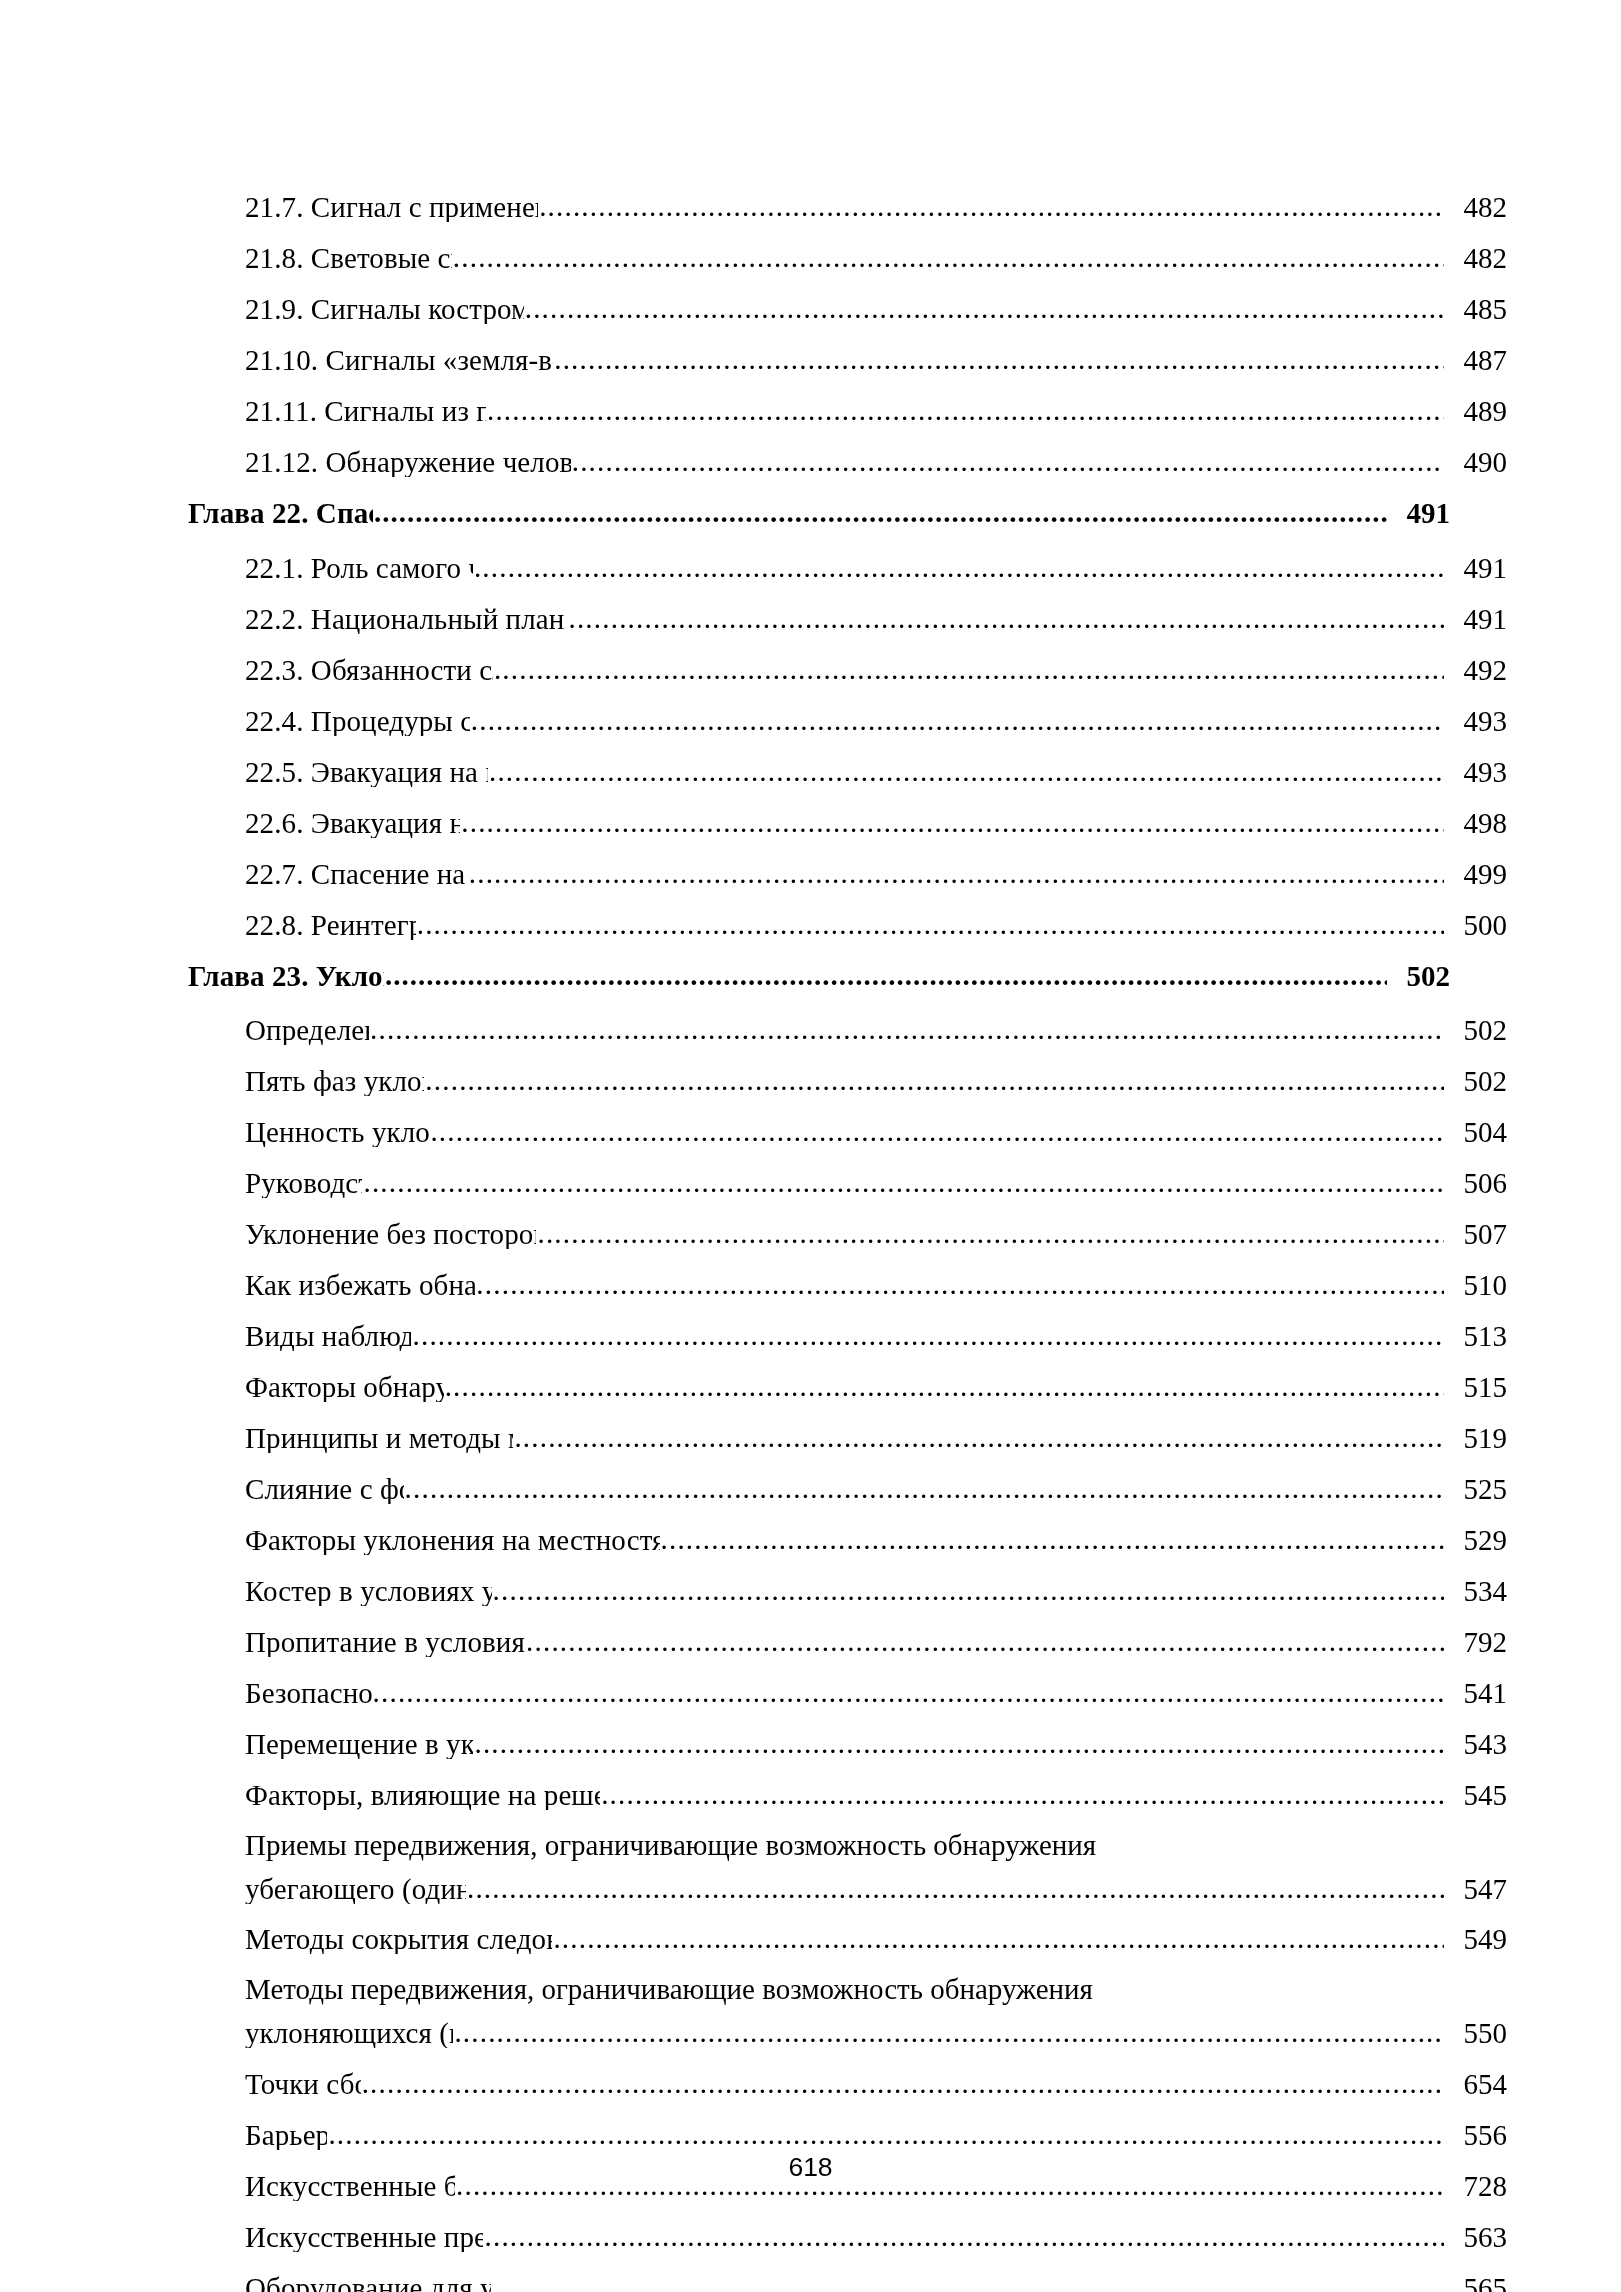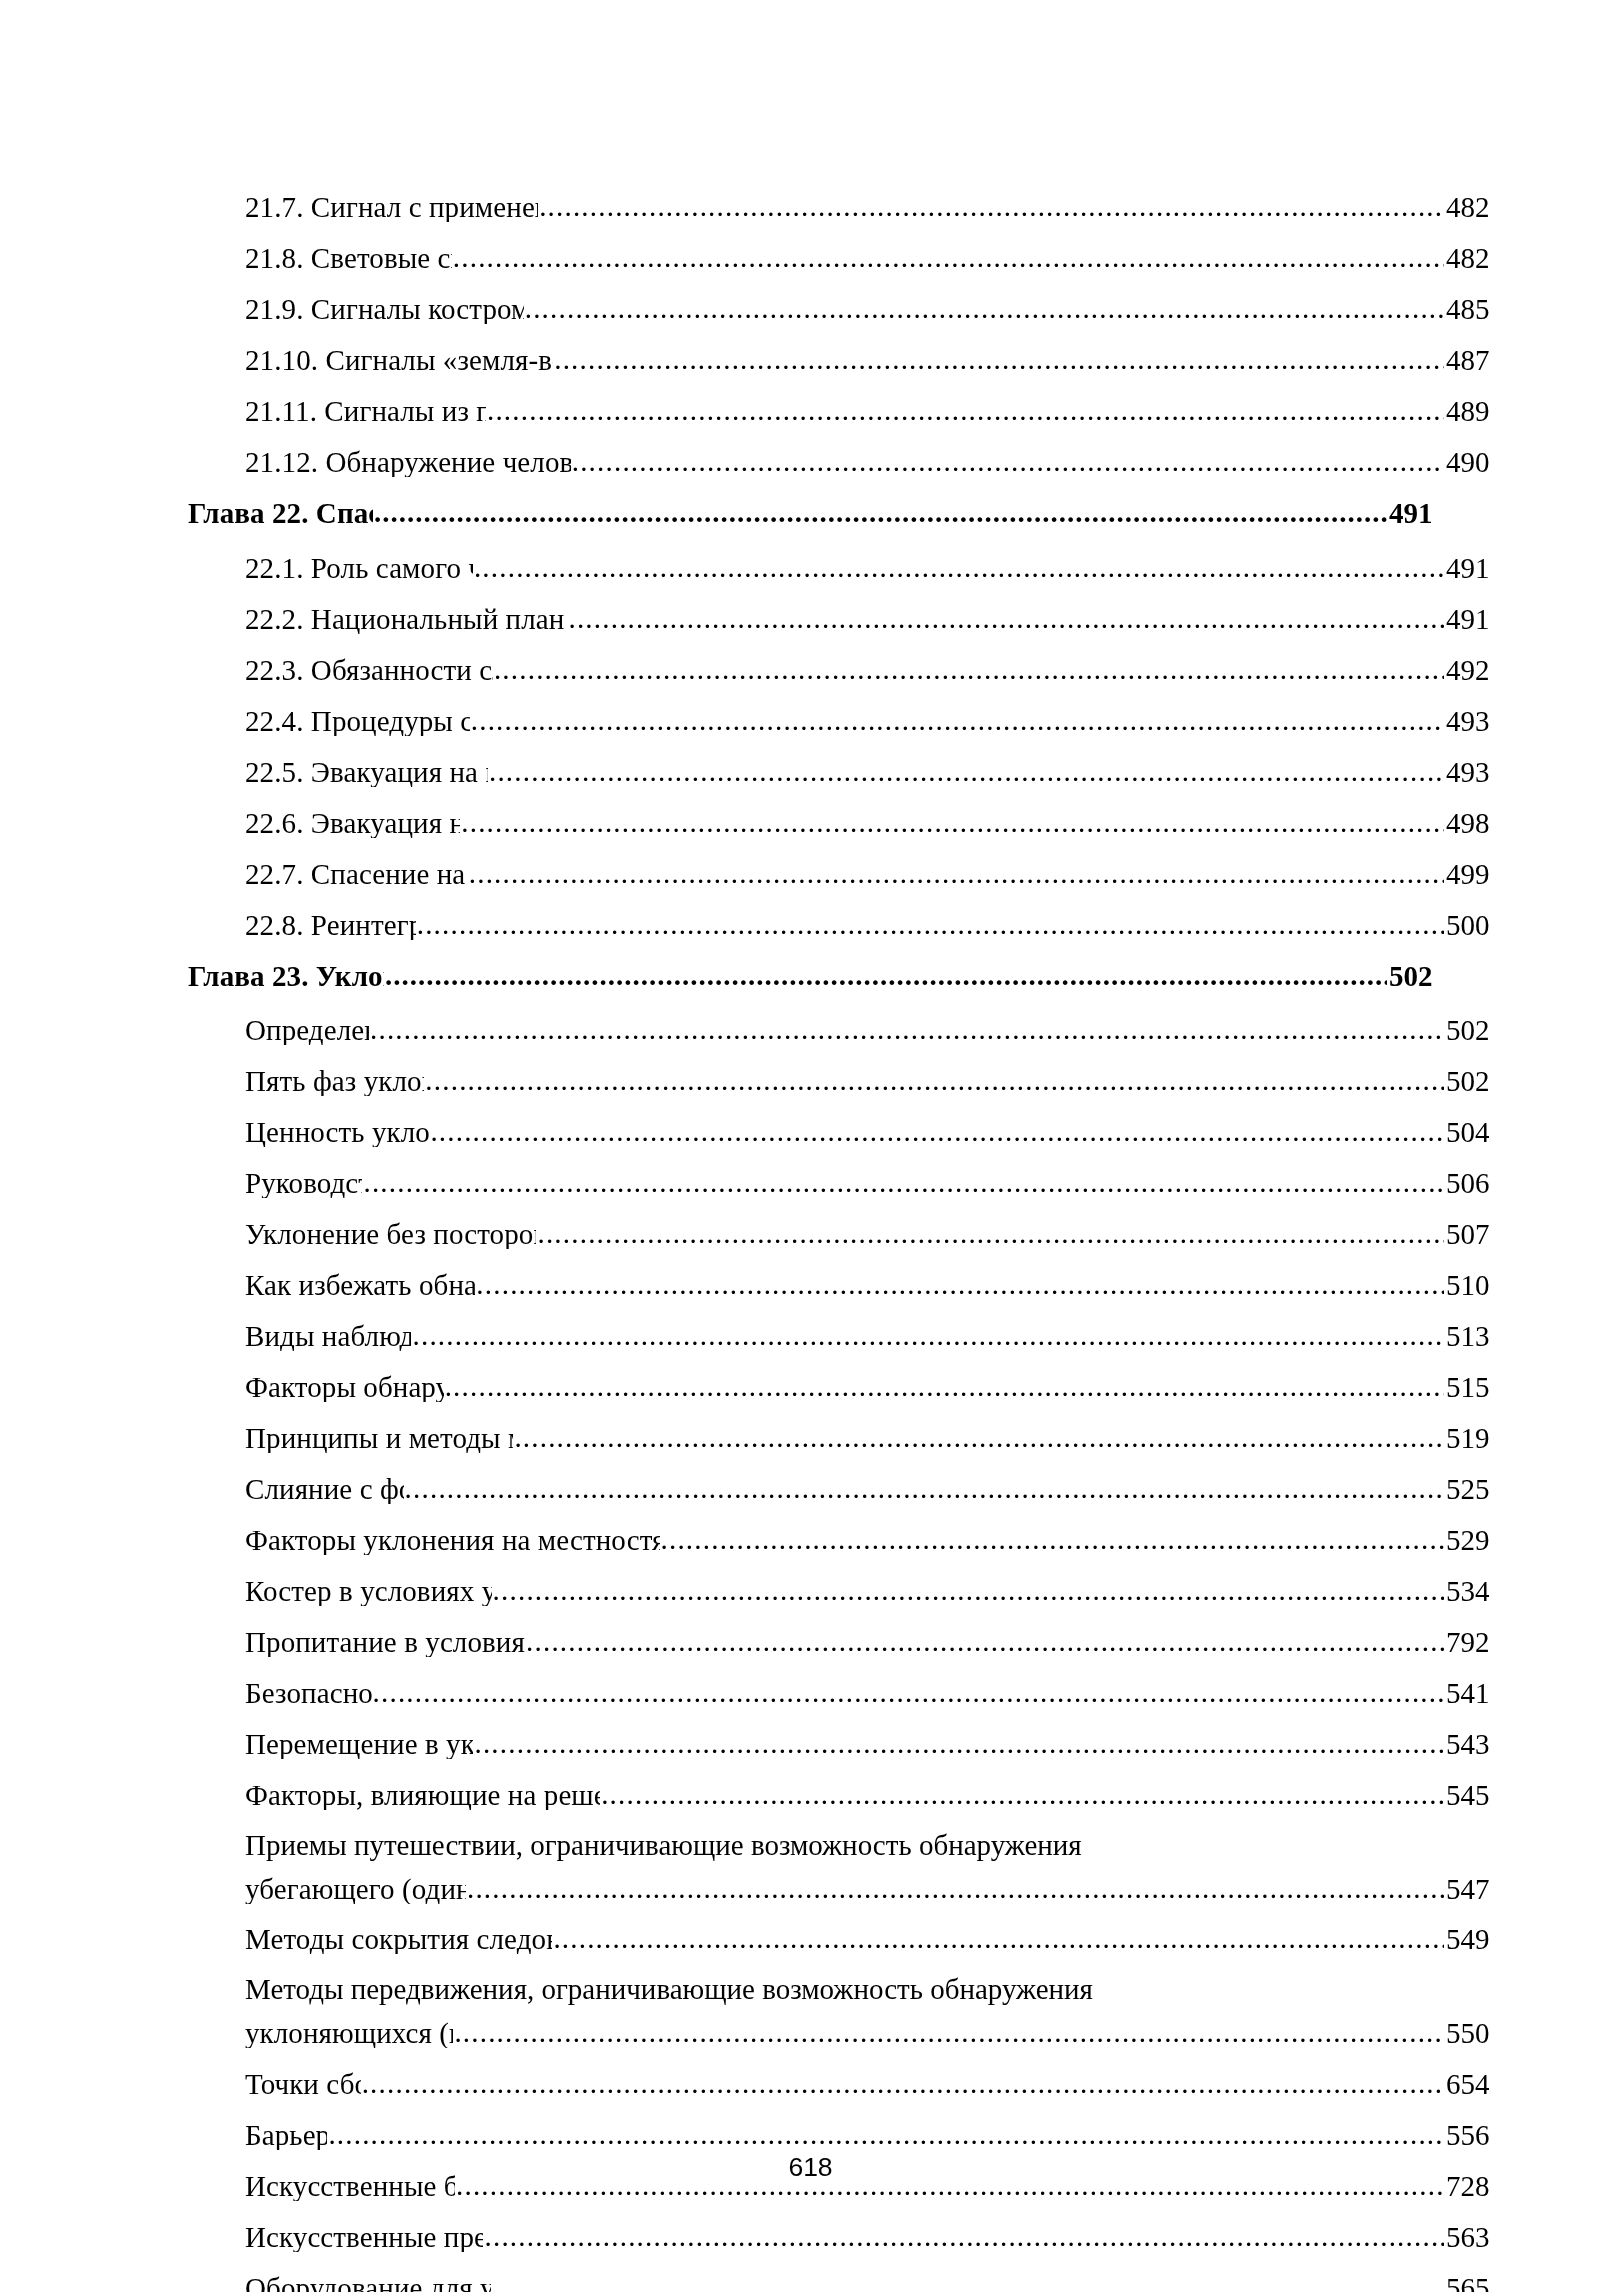--- a/index.html
+++ b/index.html
@@ -61,20 +61,21 @@
     line-height: 1em;
     letter-spacing: 1.2px;
     color: #000;
     white-space: nowrap;
     overflow: hidden;
   }
 
   .toc-entry .pageno {
     flex: 0 0 auto;
     width: 61px;
+    text-align: right;
     font-variant-numeric: lining-nums;
   }
 
   
   .toc-entry.level-chapter {
     font-weight: bold;
     margin-left: 0;
     margin-top: 7.8px;
     margin-bottom: 24.5px;
   }
@@ -278,21 +279,21 @@
         <span class="label">Перемещение в уклонении</span>
         <span class="leader"></span>
         <span class="pageno">543</span>
       </div>
       <div class="toc-entry level-section">
         <span class="label">Факторы, влияющие на решение о путешествии</span>
         <span class="leader"></span>
         <span class="pageno">545</span>
       </div>
       <div class="toc-entry level-section wrap">
-        <span class="wrap-first">Приемы путешествии, ограничивающие возможность обнаружения</span>
+        <span class="wrap-first">Приемы передвижения, ограничивающие возможность обнаружения</span>
         <span class="wrap-second">
           <span class="label">убегающего (одиночного)</span>
           <span class="leader"></span>
           <span class="pageno">547</span>
         </span>
       </div>
       <div class="toc-entry level-section">
         <span class="label">Методы сокрытия следов перемещения</span>
         <span class="leader"></span>
         <span class="pageno">549</span>

